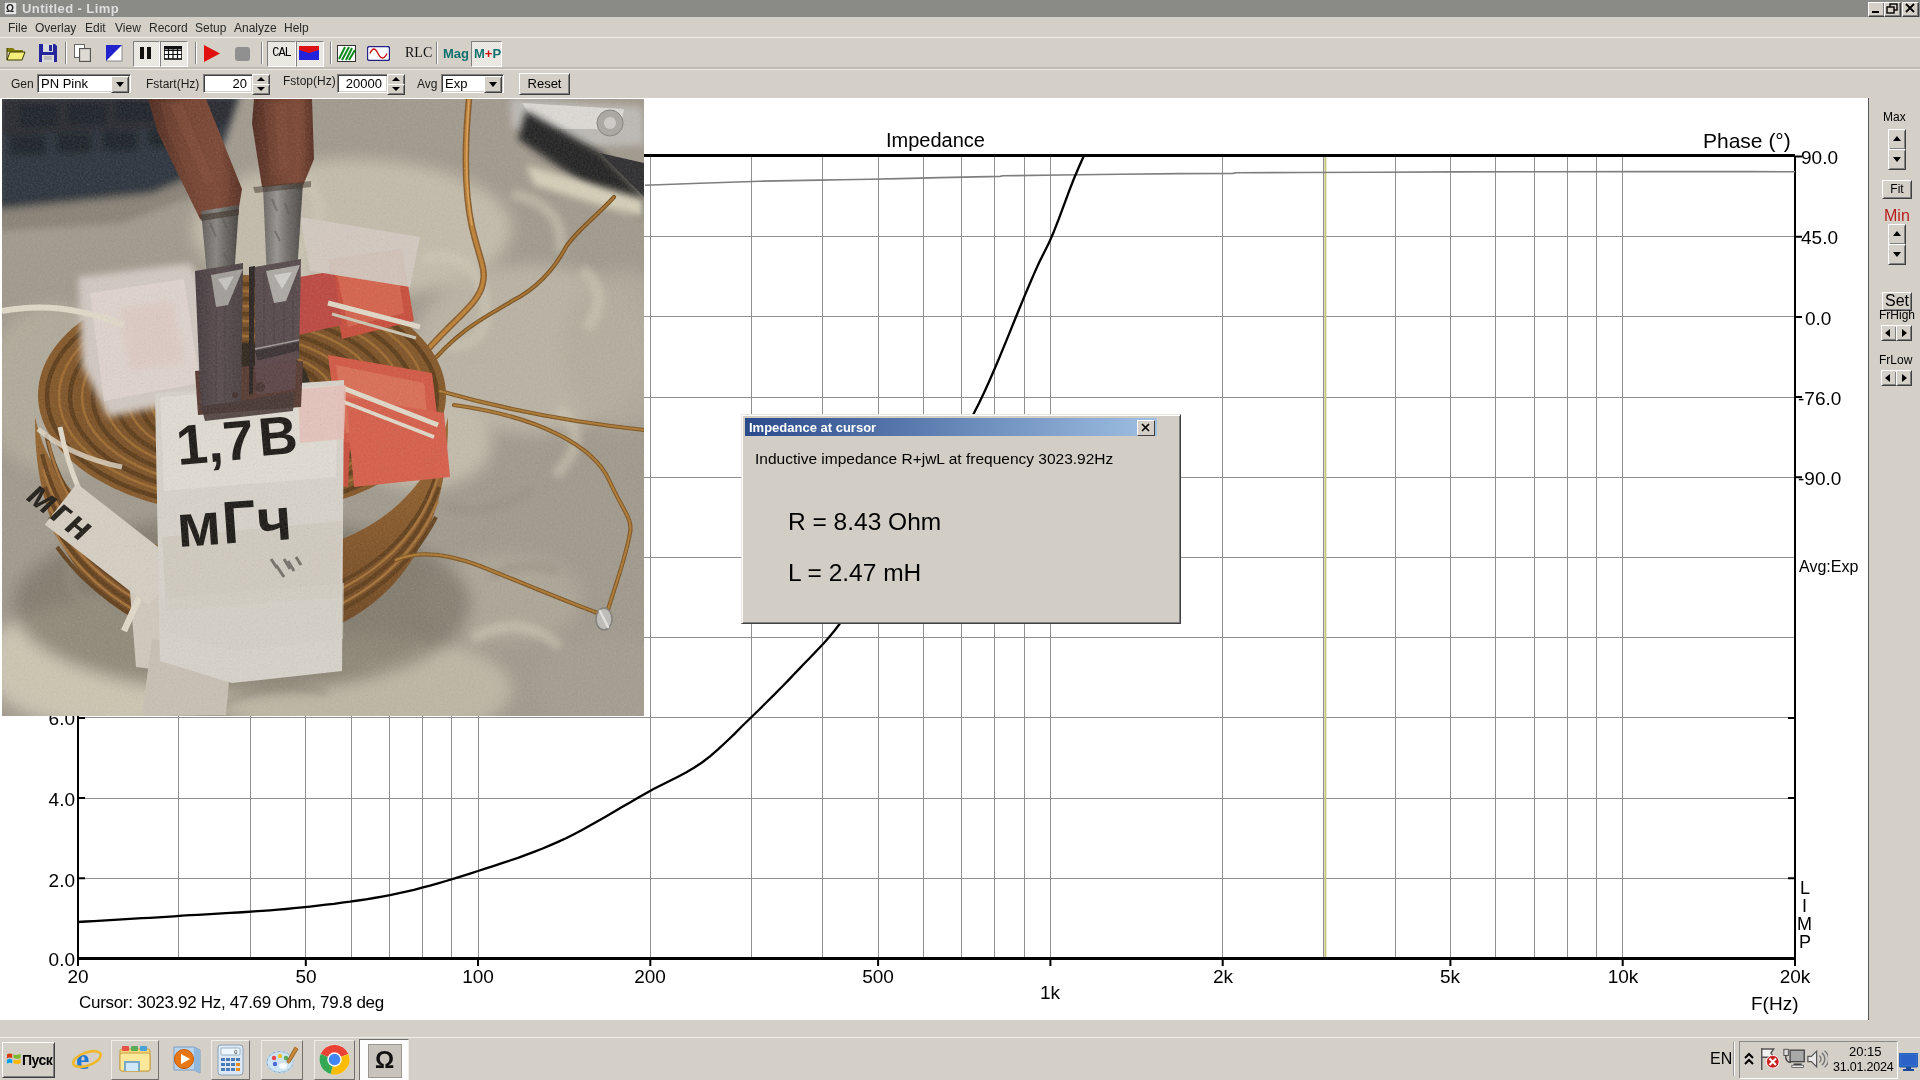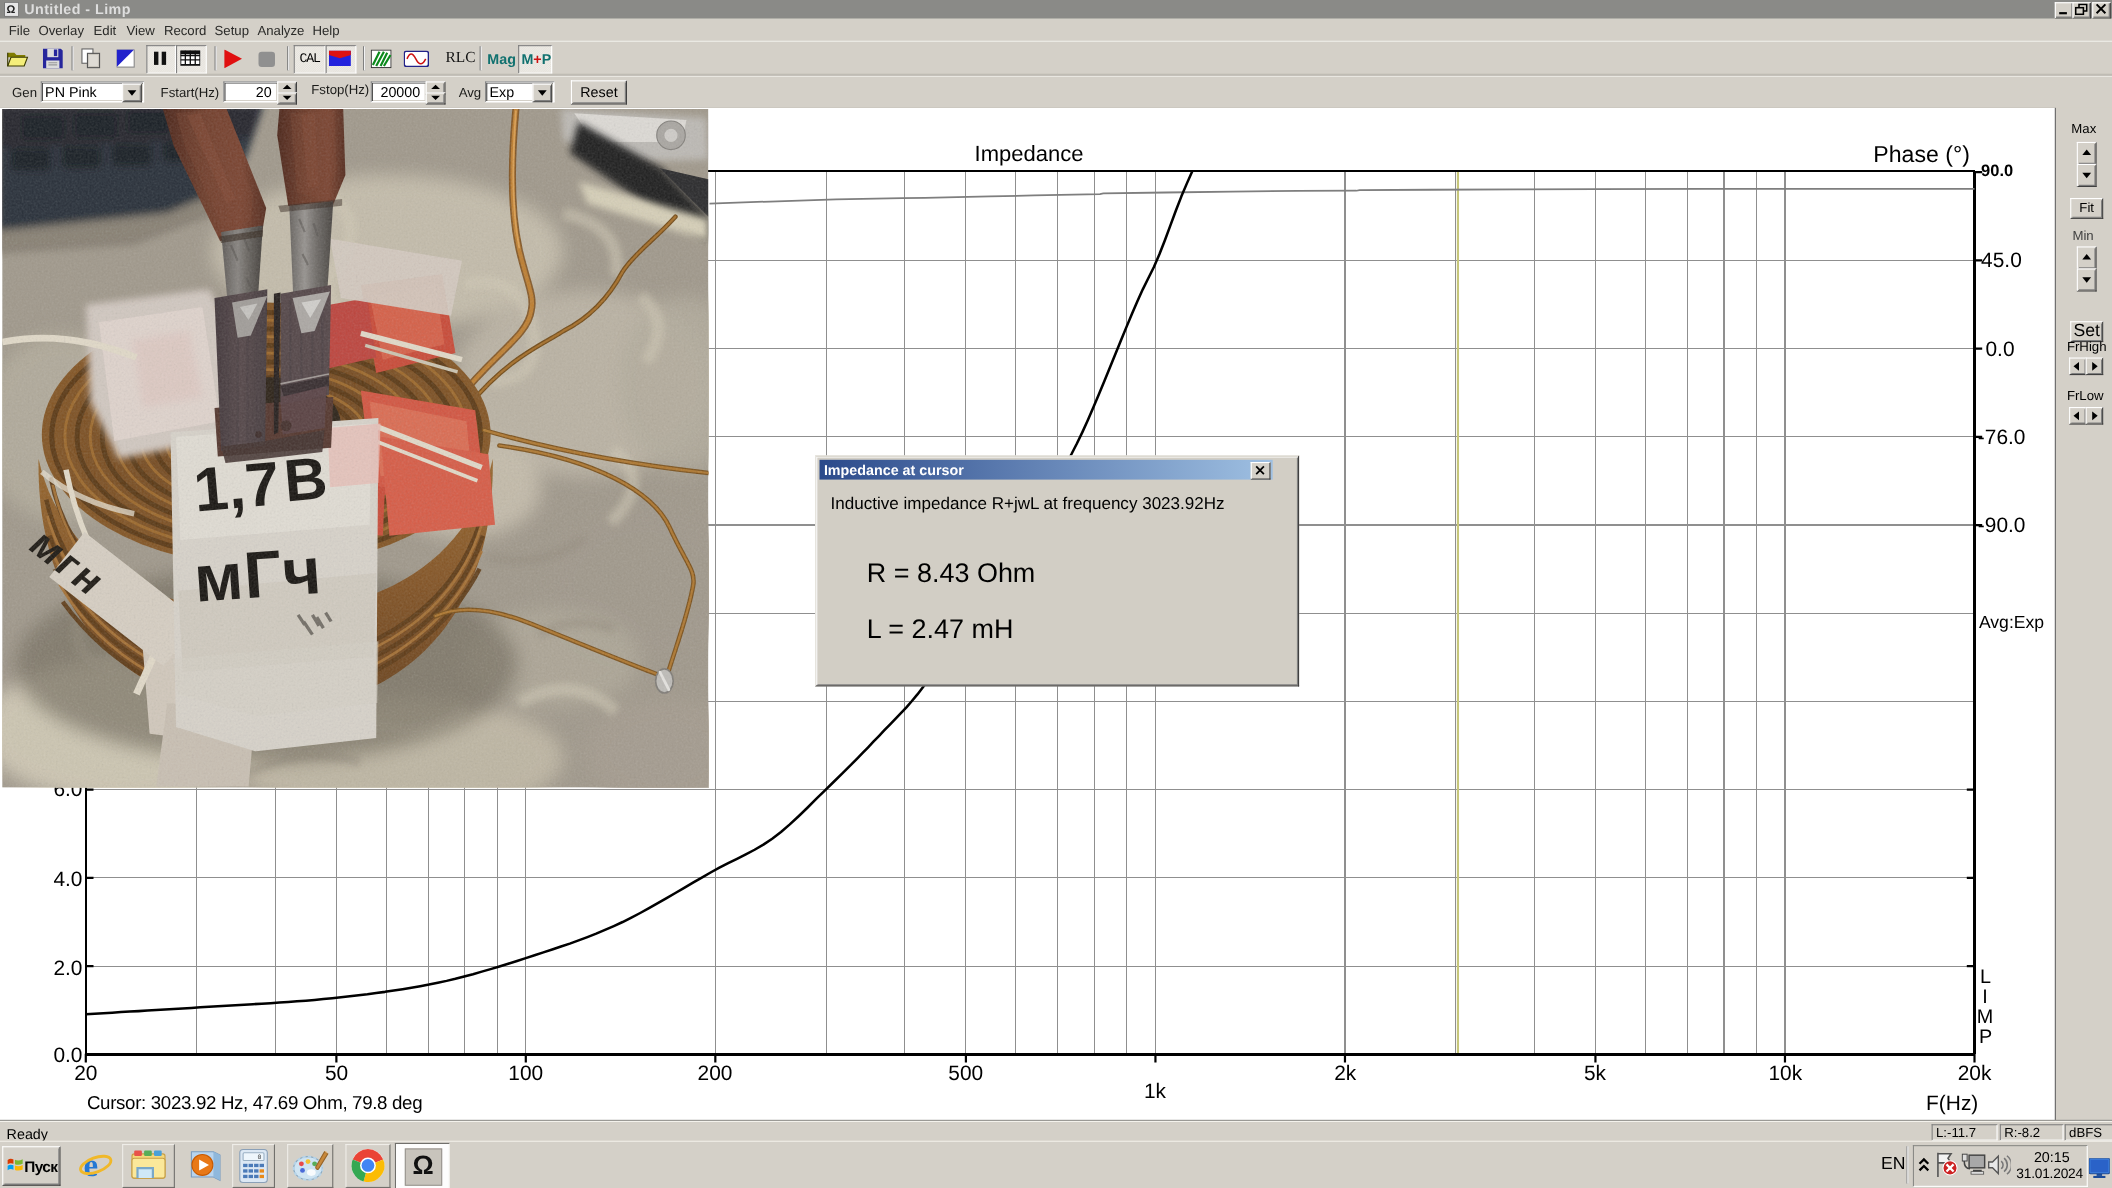--- a/index.html
+++ b/index.html
@@ -42,21 +42,21 @@
   <div class="abs" id="client"></div>
   <div class="abs" id="panel">
     <div class="abs" style="left:14px;top:13px;font-size:12px;color:#000;">Max</div>
     <div class="abs btn3d" style="left:19px;top:32px;width:16px;height:19px;">
         <span class="tri-up"></span>
       </div>
     <div class="abs btn3d" style="left:19px;top:52px;width:16px;height:19px;">
         <span class="tri-dn"></span>
       </div>
     <div class="abs btn3d" style="left:13px;top:83px;width:28px;height:17px;font-size:12px;line-height:16px;">Fit</div>
-    <div class="abs" style="left:15px;top:110px;font-size:12px;color:#404040;">Min</div>
+    <div class="abs" style="left:15px;top:110px;font-size:16px;color:#b91c1c;">Min</div>
     <div class="abs btn3d" style="left:19px;top:127px;width:16px;height:19px;">
         <span class="tri-up"></span>
       </div>
     <div class="abs btn3d" style="left:19px;top:147px;width:16px;height:19px;">
         <span class="tri-dn"></span>
       </div>
     <div class="abs btn3d" style="left:13px;top:195px;width:28px;height:17px;font-size:16px;line-height:16px;">Set</div>
     <div class="abs" style="left:10px;top:211px;font-size:12px;color:#000;">FrHigh</div>
     <div class="abs btn3d" style="left:12px;top:228px;width:14px;height:14px;">
         <span class="tri-lf"></span>
@@ -88,21 +88,21 @@
       <path d="M1795,156.5 h7 M1795,236.7 h7 M1795,316.9 h7 M1795,397.1 h7 M1795,477.3 h7 M1795,717.9 h-7 M1795,798.1 h-7 M1795,878.3 h-7"></path>
       <path d="M78,717.9 h7 M78,798.1 h7 M78,878.3 h7"></path>
     </g>
     <path fill="none" stroke="#7e7e7e" stroke-width="1.6" d="M645,185.2 L700,183.2 L760,181.2 L820,180.1 L841,179.8 L870,179.2 L900,178.6 L940,177.6 L1000,176.4 L1003,175.8 L1060,175.0 L1120,174.2 L1180,173.6 L1233,173.4 L1236,172.8 L1300,172.5 L1380,172.2 L1450,171.9 L1550,171.7 L1650,171.6 L1750,171.6 L1795,171.8"></path>
     <path fill="none" stroke="#000" stroke-width="2.3" stroke-linejoin="round" d="M78,922 L86,921.5 L94,921.1 L102,920.6 L110,920.1 L118,919.6 L126,919.2 L134,918.7 L142,918.2 L150,917.8 L158,917.3 L166,916.8 L174,916.3 L182,915.7 L190,915.2 L198,914.8 L206,914.3 L214,913.9 L222,913.4 L230,912.9 L238,912.5 L246,912 L254,911.4 L262,910.9 L270,910.3 L278,909.7 L286,909 L294,908.2 L302,907.4 L310,906.6 L318,905.7 L326,904.7 L334,903.8 L342,902.7 L350,901.7 L358,900.5 L366,899.3 L374,898 L382,896.6 L390,895.1 L398,893.4 L406,891.7 L414,889.8 L422,887.7 L430,885.6 L438,883.3 L446,881 L454,878.6 L462,876.1 L470,873.6 L478,871 L486,868.4 L494,865.8 L502,863.2 L510,860.5 L518,857.8 L526,854.9 L534,851.9 L542,848.8 L550,845.4 L558,841.9 L566,838.2 L574,834.2 L582,830 L590,825.6 L598,821.1 L606,816.5 L614,811.8 L622,807.1 L630,802.4 L638,797.8 L646,793.2 L654,788.8 L662,784.7 L670,780.8 L678,776.7 L686,772.5 L694,767.8 L702,762.5 L710,756.3 L718,749.4 L726,742 L734,734.3 L742,726.3 L750,718.5 L758,710.7 L766,702.8 L774,694.9 L779,689.8 L784,684.7 L789,679.6 L794,674.3 L799,669.1 L804,663.8 L809,658.7 L814,653.5 L819,648.3 L824,643 L829,637.3 L834,631.3 L839,624.8 L844,617.7 L849,610.1 L854,602.1 L859,593.7 L864,585.1 L869,576.3 L874,567.3 L879,558.3 L884,549.3 L889,540.4 L894,531.6 L899,523.1 L904,514.8 L909,506.9 L914,499.4 L919,492.4 L924,485.6 L929,479 L934,472.5 L939,466 L944,459.5 L949,452.7 L954,445.7 L959,438.3 L964,430.4 L969,422 L974,413 L979,403.2 L984,392.8 L989,381.8 L994,370.3 L999,358.5 L1004,346.4 L1009,334.1 L1014,321.8 L1019,309.5 L1024,297.4 L1029,285.5 L1034,273.9 L1039,262.8 L1044,252.7 L1049,242.7 L1054,231.2 L1059,218.4 L1064,204.9 L1069,191.4 L1074,178.5 L1079,166.7 L1084,155.5"></path>
   </svg>
 
   <div id="chartlabels">
     <div class="abs ctext" style="left:886px;top:129px;font-size:20px;">Impedance</div>
     <div class="abs ctext" style="left:1703px;top:129px;font-size:21px;">Phase (°)</div>
-    <div class="abs ctext" style="left:1801px;top:147px;font-size:15px;font-weight:bold;">90.0</div>
+    <div class="abs ctext" style="left:1801px;top:147px;font-size:19px;">90.0</div>
     <div class="abs ctext" style="left:1801px;top:227px;font-size:19px;">45.0</div>
     <div class="abs ctext" style="left:1805px;top:308px;font-size:19px;">0.0</div>
     <div class="abs ctext" style="left:1798px;top:388px;font-size:19px;">-76.0</div>
     <div class="abs ctext" style="left:1798px;top:468px;font-size:19px;">-90.0</div>
     <div class="abs ctext" style="left:1799px;top:558px;font-size:16px;">Avg:Exp</div>
     <div class="abs ctext" style="left:1800px;top:878px;font-size:18px;">L</div>
     <div class="abs ctext" style="left:1802px;top:896px;font-size:18px;">I</div>
     <div class="abs ctext" style="left:1797px;top:914px;font-size:18px;">M</div>
     <div class="abs ctext" style="left:1799px;top:932px;font-size:18px;">P</div>
     <div class="abs ctext" style="left:43px;top:708px;width:32px;text-align:right;font-size:19px;">6.0</div>
@@ -503,26 +503,20 @@
     <span class="lbl" style="left:417px;top:7px;font-size:12px;">Avg</span>
     <div class="field" style="left:441px;top:4px;width:61px;height:17px;">
         <span style="position:absolute;left:3px;top:1px;">Exp</span>
       <div class="btn3d" style="right:1px;top:1px;width:16px;height:15px;">
           <span class="tri-dn" style="left:4px;top:5px;"></span>
         </div>
       </div>
     <div class="btn3d" style="left:519px;top:3px;width:49px;height:20px;line-height:19px;">Reset</div>
   </div>
 
-  <div class="abs" id="status">
-    <span style="position:absolute;left:6px;top:3px;font-size:13px;">Ready</span>
-    <span class="sunk" style="left:1756px;width:55px;">L:-11.7</span>
-    <span class="sunk" style="left:1818px;width:53px;">R:-8.2</span>
-    <span class="sunk" style="left:1877px;width:42px;">dBFS</span>
-  </div>
 
   <div class="abs" id="taskbar">
     <div class="abs btn3d" style="left:2px;top:4px;width:51px;height:34px;">
       <svg class="abs" style="left:3px;top:8px;" width="16" height="15" viewBox="0 0 18 17">
         <path d="M1,4 C3,2.5 5,2.5 7,3.5 L7,8 C5,7 3,7 1,8.5 Z" fill="#d83b01"></path>
         <path d="M8.5,3.8 C11,4.8 14,4.6 16.5,3.2 L16.5,7.8 C14,9 11,9.2 8.5,8.3 Z" fill="#7cb82f"></path>
         <path d="M1,10 C3,8.5 5,8.5 7,9.5 L7,14 C5,13 3,13 1,14.5 Z" fill="#00a1f1"></path>
         <path d="M8.5,9.8 C11,10.8 14,10.6 16.5,9.2 L16.5,13.8 C14,15 11,15.2 8.5,14.3 Z" fill="#fdb700"></path>
       </svg>
       <span style="position:absolute;left:19px;top:9px;font-size:14px;font-weight:bold;color:#000;letter-spacing:-.5px;">Пуск</span>

